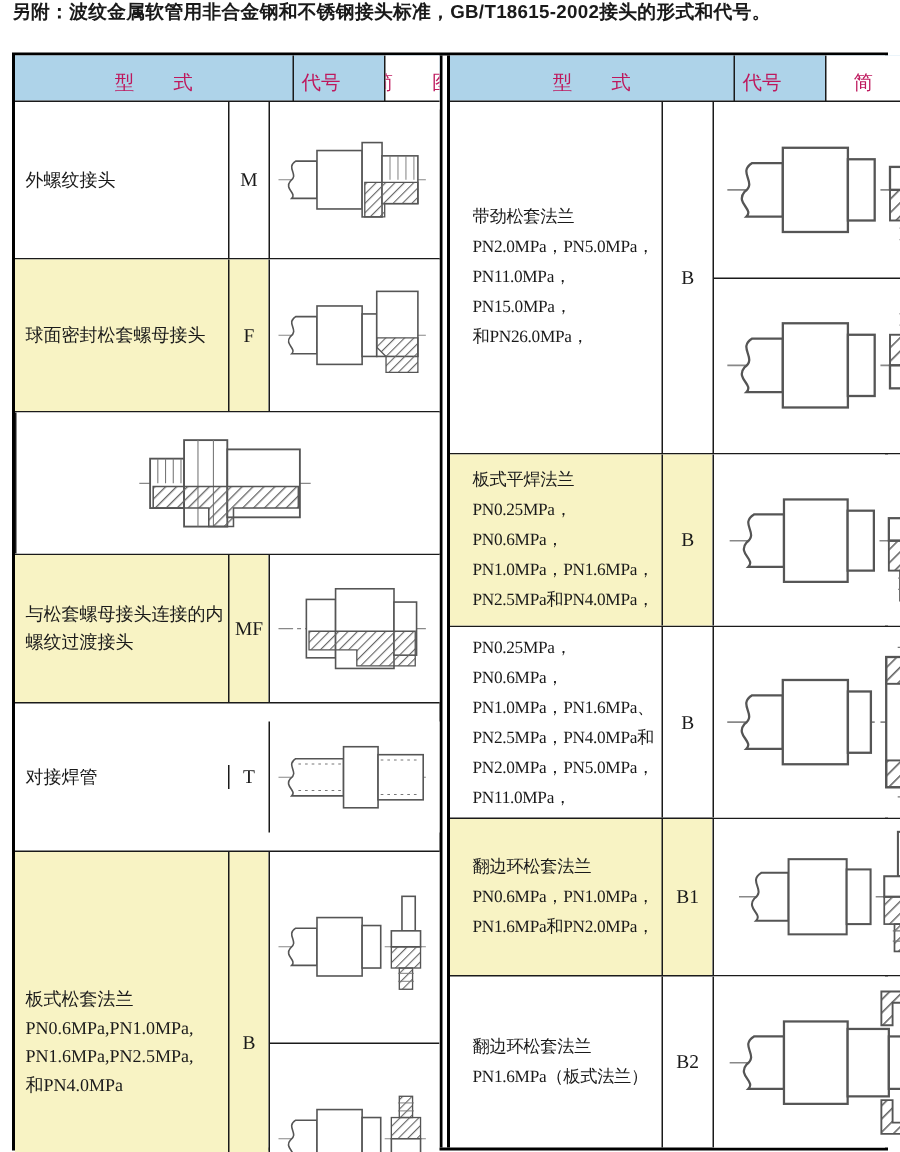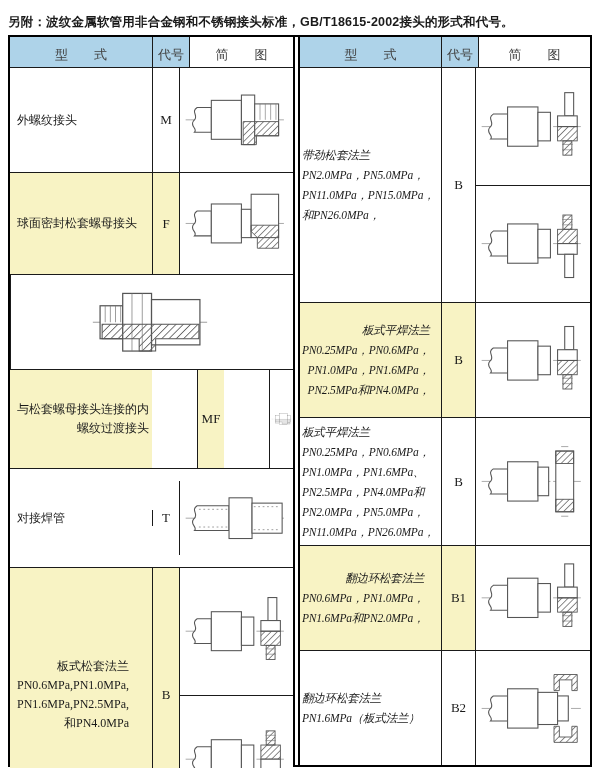--- a/index.html
+++ b/index.html
@@ -1,41 +1,41 @@
 <!DOCTYPE html>
 <html style="--header_bg: #aed3e9; --highlight_bg: #f8f3c4; --border: #1a1a1a; --diagram_stroke: #555555;"><head>
 <meta charset="utf-8">
 <style>
   html,body{margin:0;padding:0;background:#ffffff;}
   body{width:600px;height:768px;position:relative;overflow:hidden;
        font-family:"Liberation Sans","DejaVu Sans",sans-serif;color:#1a1a1a;}
-  .page-title{position:absolute;left:8px;top:14px;width:588px;
+  .page-title{position:absolute;left:8px;top:0;width:588px;
        font-size:12.5px;font-weight:bold;letter-spacing:0.2px;white-space:nowrap;}
   .tables-wrap{position:absolute;left:8px;top:35px;width:584px;height:732px;
        box-sizing:border-box;border:2px solid #000;display:flex;column-gap:3px;background:#fff;}
   .half{box-sizing:border-box;display:flex;flex-direction:column;}
   .half-left{width:285px;border-right:2px solid #000;}
   .half-right{flex:1;border-left:2px solid #000;}
   .row{display:flex;box-sizing:border-box;border-top:1px solid var(--border,#1a1a1a);}
   .header-row{height:30px;border-top:none;background:var(--header_bg,#aed3e9);flex:0 0 auto;}
   .cell{box-sizing:border-box;overflow:hidden;
         font-family:"Liberation Serif","DejaVu Serif",serif;}
   .c-code,.c-diag{border-left:1px solid var(--border,#1a1a1a);}
   .half-left  .c-type{width:142px;}
   .half-left  .c-code{width:27px;}
   .half-right .c-type{width:141px;}
   .half-right .c-code{width:34px;}
   .c-diag{flex:1;background:#fff;display:flex;flex-direction:column;}
   .header-cell{display:flex;align-items:center;justify-content:center;
-        font-size:13px;color:#404040;padding:18px !important;white-space:pre;}
+        font-size:13px;color:#be185d;padding:18px !important;white-space:pre;margin-left:24px;}
   .type-cell{display:flex;align-items:center;white-space:pre-line;}
   .half-left  .type-cell{font-size:12px;line-height:19px;padding-left:7px;}
-  .half-right .type-cell{font-size:11.5px;line-height:20px;padding-left:2px;letter-spacing:-0.2px;font-style:italic;}
+  .half-right .type-cell{font-size:11.5px;line-height:20px;padding-left:15px;letter-spacing:-0.2px;}
   .code-cell{display:flex;align-items:center;justify-content:center;font-size:13px;}
-  .hl .c-type,.hl .c-code{background:var(--highlight_bg,#f8f3c4);text-align:right;}
+  .hl .c-type,.hl .c-code{background:var(--highlight_bg,#f8f3c4);}
   .subdiag{flex:1;min-height:0;display:flex;align-items:center;justify-content:center;}
   .subdiv{border-top:1px solid var(--border,#1a1a1a);}
   svg.diag{width:94%;height:92%;}
   .ln{fill:#fff;stroke:#555;stroke-width:1.2;}
   .cl{stroke:#888;stroke-width:0.8;fill:none;stroke-dasharray:11 3 3 3;}
   .ht{fill:url(#hatchp);stroke:#555;stroke-width:1;}
   .dt{stroke:#777;stroke-width:0.8;fill:none;stroke-dasharray:2 3;}
   .tk{stroke:#777;stroke-width:0.7;fill:none;}
 </style>
 </head>
@@ -101,21 +101,21 @@
                 <rect class="ln" x="10" y="26" width="22" height="32"></rect>
                 <path class="tk" d="M15,26 V42 M20,26 V42 M25,26 V42 M30,26 V42"></path>
                 <rect class="ln" x="32" y="14" width="28" height="56"></rect>
                 <path class="tk" d="M41,14 V70 M51,14 V70"></path>
                 <rect class="ln" x="60" y="20" width="47" height="44"></rect>
                 <path class="ht" d="M12,44 H106 V58 H64 V70 H48 V58 H12 Z"></path>
               </svg>
             </div>
           </div>
         </div>
-        <div class="row body-row hl" style="height: 99px; gap: 45px;">
+        <div class="row body-row hl" style="height: 99px;">
           <div class="cell c-type type-cell">与松套螺母接头连接的内
 螺纹过渡接头</div>
           <div class="cell c-code code-cell">MF</div>
           <div class="cell c-diag diagram-cell">
             <div class="subdiag">
               <svg class="diag" viewBox="0 0 120 84" xmlns="http://www.w3.org/2000/svg">
                 <path class="cl" d="M3,42 H117"></path>
                 <rect class="ln" x="24" y="20" width="22" height="44"></rect>
                 <rect class="ln" x="46" y="12" width="44" height="60"></rect>
                 <rect class="ln" x="90" y="22" width="17" height="40"></rect>

